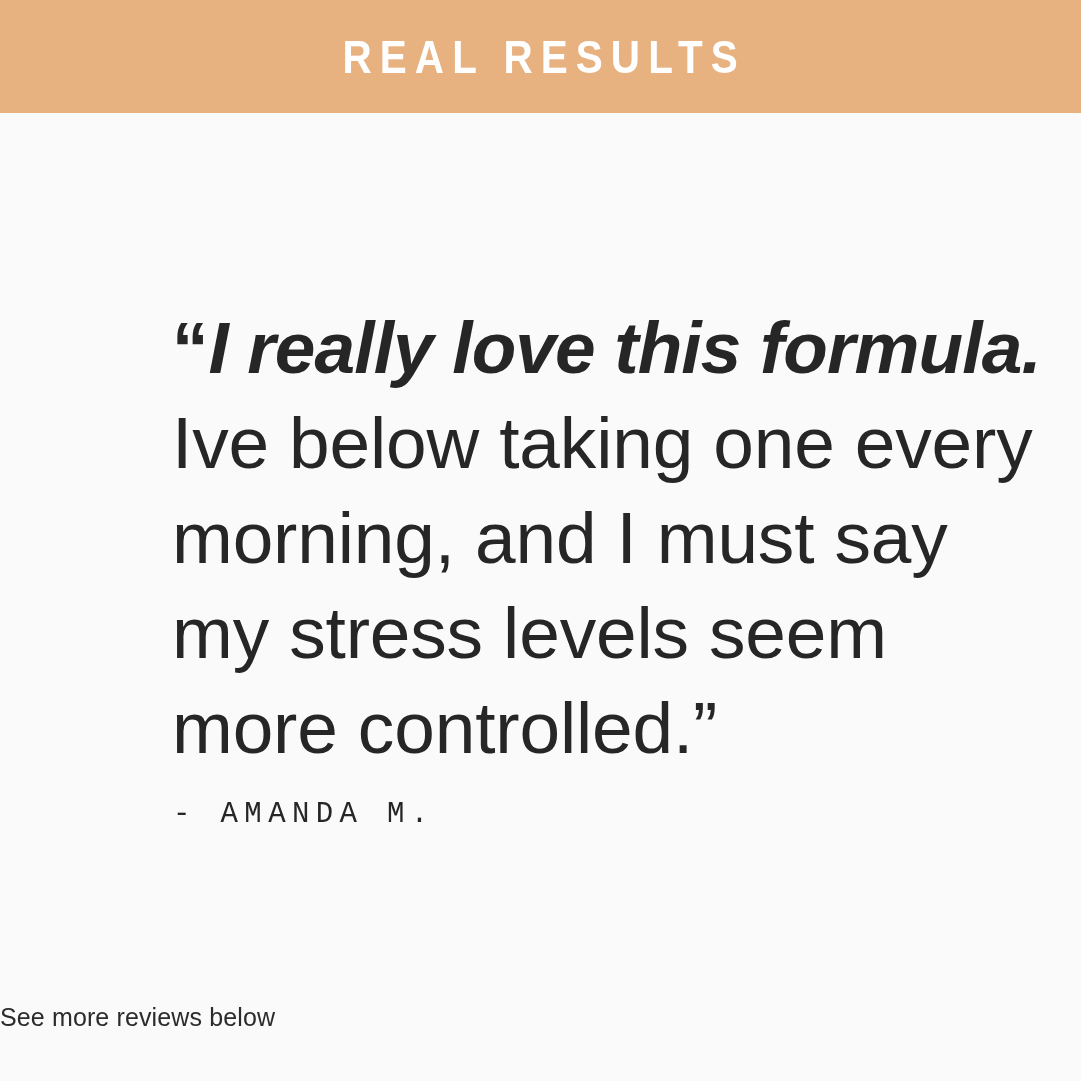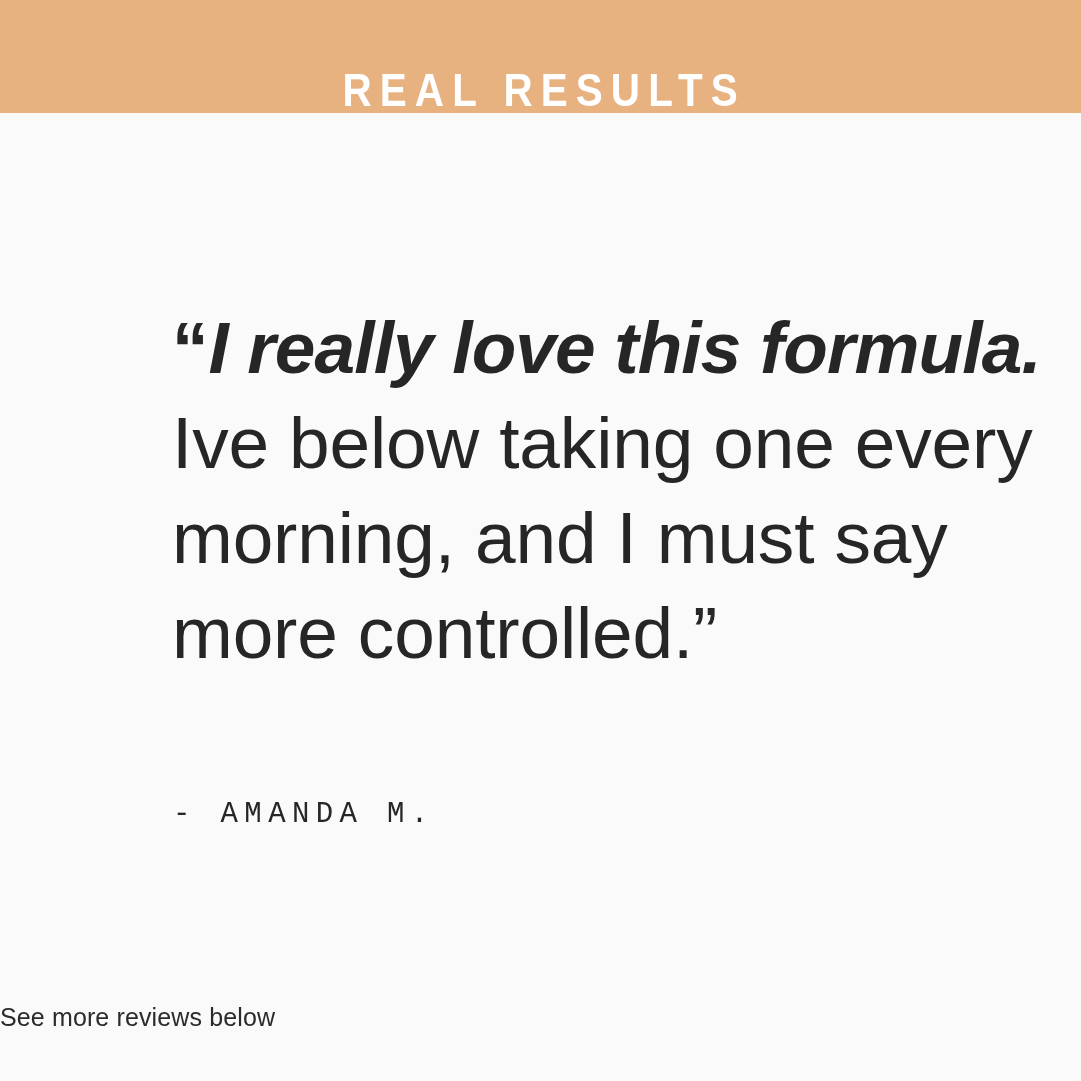--- a/index.html
+++ b/index.html
@@ -25,21 +25,21 @@
 
   
   #header-band {
     position: absolute;
     left: 0;
     top: 0;
     width: 1081px;
     height: 113px;
     background: #e8b180;
     display: flex;
-    align-items: flex-end;
+    align-items: center;
     justify-content: center;
   }
   #header-title {
     color: #ffffff;
     font-family: "Liberation Sans Narrow", "Liberation Sans", sans-serif;
     font-size: 47px;
     font-weight: bold;
     letter-spacing: 0.20em;
     text-indent: 0.20em;
     line-height: 1;
@@ -107,20 +107,21 @@
 <div id="card">
 
   <div id="header-band">
     <div id="header-title">REAL RESULTS</div>
   </div>
 
   <div id="quote-block">
     <div class="quote-line lead"><span class="open-mark">“</span><span>I really love this formula.</span></div>
     <div class="quote-line">Ive below taking one every</div>
     <div class="quote-line">morning, and I must say</div>
+    <div class="quote-line">my stress levels seem</div>
     <div class="quote-line">more controlled.”</div>
   </div>
 
   <div id="attribution">- AMANDA M.</div>
 
   <div id="footer-note">See more reviews below</div>
 
 </div>
 
 </body></html>

